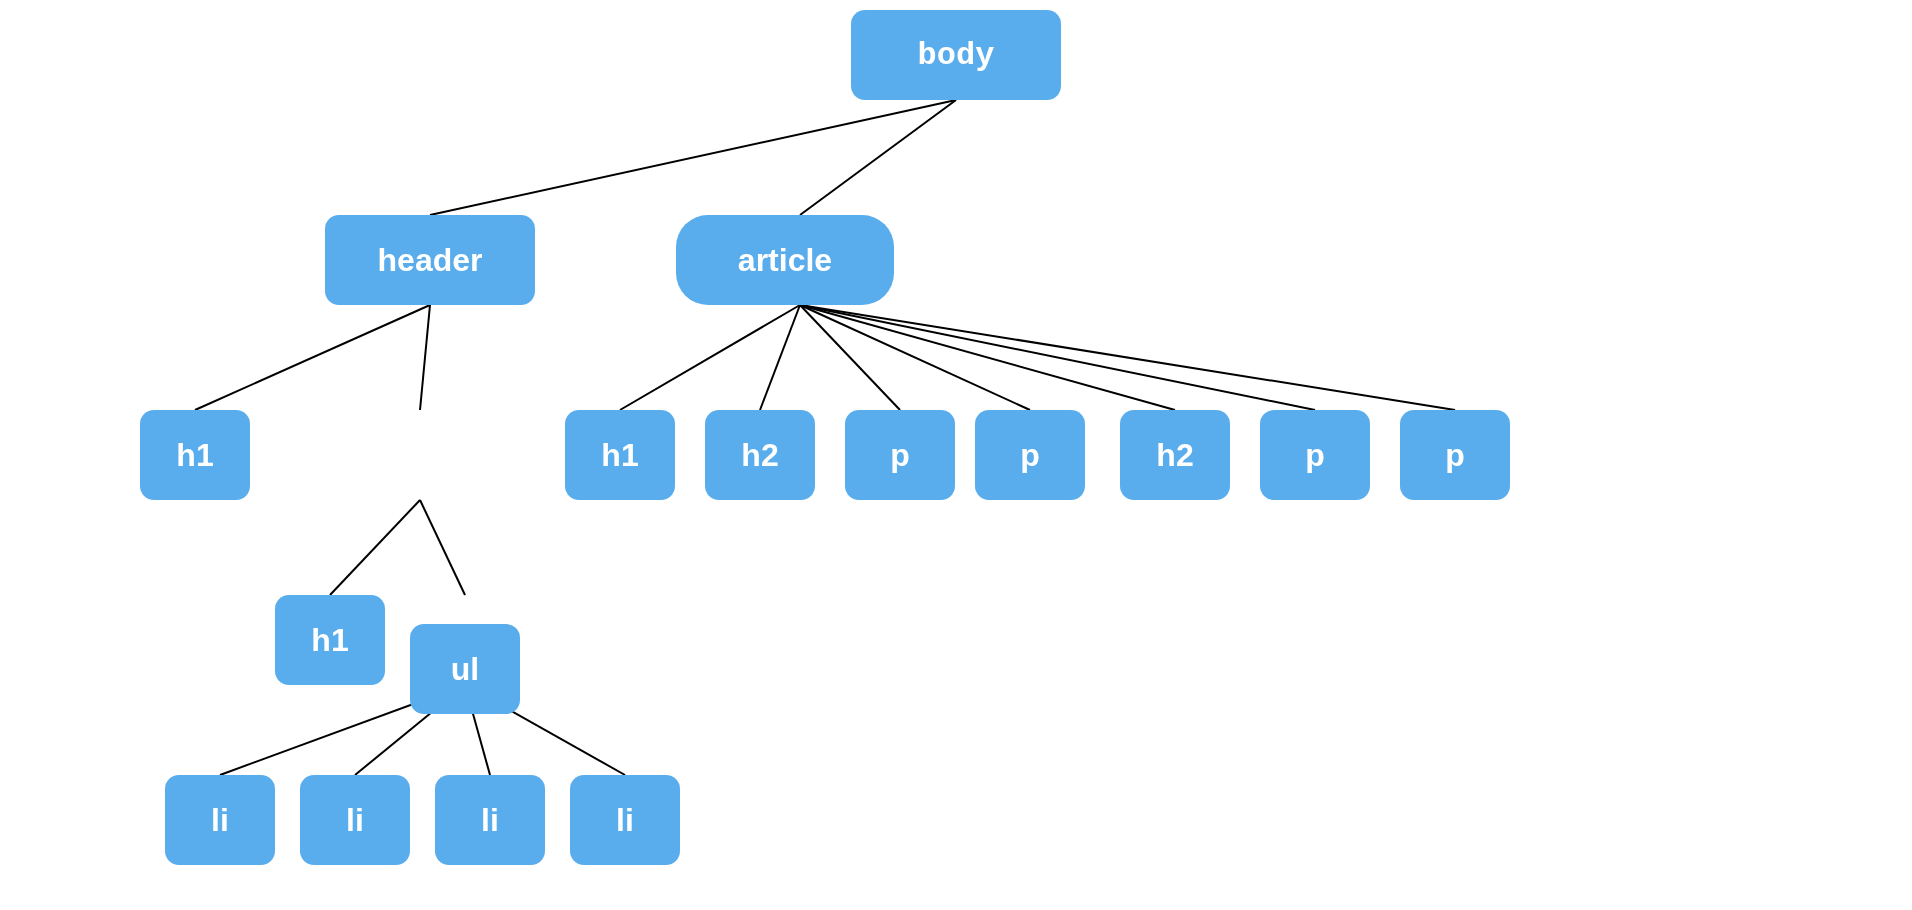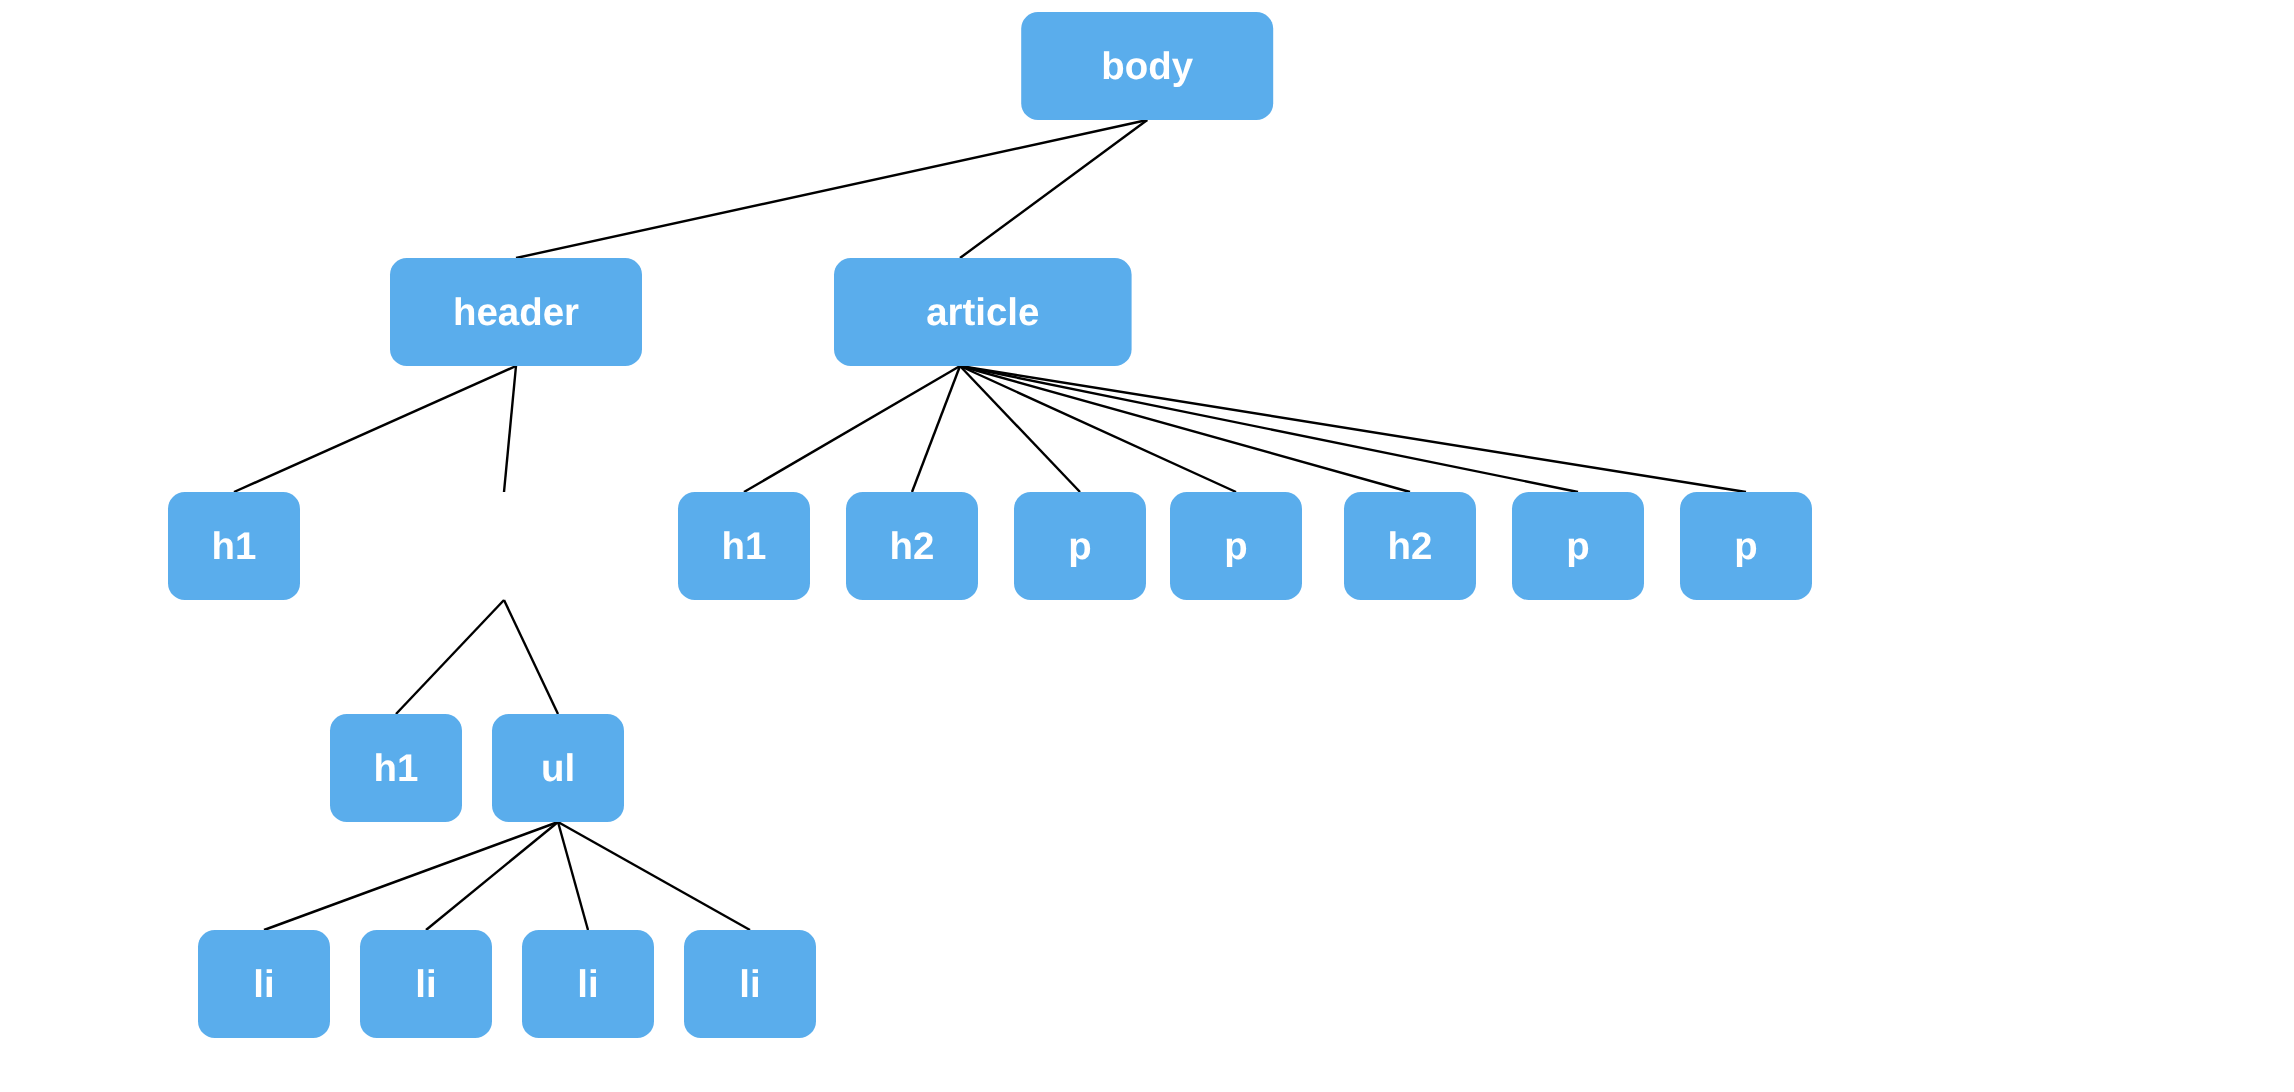--- a/index.html
+++ b/index.html
@@ -54,30 +54,30 @@
       <line x1="800" y1="305" x2="1315" y2="410" stroke="#000000" stroke-width="2"></line>
       <line x1="800" y1="305" x2="1455" y2="410" stroke="#000000" stroke-width="2"></line>
       <line x1="420" y1="500" x2="330" y2="595" stroke="#000000" stroke-width="2"></line>
       <line x1="420" y1="500" x2="465" y2="595" stroke="#000000" stroke-width="2"></line>
       <line x1="465" y1="685" x2="220" y2="775" stroke="#000000" stroke-width="2"></line>
       <line x1="465" y1="685" x2="355" y2="775" stroke="#000000" stroke-width="2"></line>
       <line x1="465" y1="685" x2="490" y2="775" stroke="#000000" stroke-width="2"></line>
       <line x1="465" y1="685" x2="625" y2="775" stroke="#000000" stroke-width="2"></line>
     </svg>
 
-<div class="node" style="width: 210px; height: 90px; left: 851px; top: 10px;">body</div>
+<div class="node" style="width: 210px; height: 90px; left: 851px; top: 10px; font-family: Liberation Mono, monospace;">body</div>
     <div class="node" style="width: 210px; height: 90px; left: 325px; top: 215px; text-align: right;">header</div>
-    <div class="node" style="width: 248px; height: 90px; left: 695px; top: 215px;">article</div>
+    <div class="node" style="width: 218px; height: 90px; left: 676px; top: 215px; border-radius: 32px;">article</div>
     <div class="node" style="width: 110px; height: 90px; left: 140px; top: 410px;">h1</div>
     <div class="node" style="width: 110px; height: 90px; left: 565px; top: 410px;">h1</div>
     <div class="node" style="width: 110px; height: 90px; left: 705px; top: 410px;">h2</div>
     <div class="node" style="width: 110px; height: 90px; left: 845px; top: 410px;">p</div>
     <div class="node" style="width: 110px; height: 90px; left: 975px; top: 410px;">p</div>
     <div class="node" style="width: 110px; height: 90px; left: 1120px; top: 410px;">h2</div>
     <div class="node" style="width: 110px; height: 90px; left: 1260px; top: 410px;">p</div>
     <div class="node" style="width: 110px; height: 90px; left: 1400px; top: 410px;">p</div>
     <div class="node" style="width: 110px; height: 90px; left: 275px; top: 595px;">h1</div>
-    <div class="node" style="width: 110px; height: 90px; left: 410px; top: 595px;">ul</div>
+    <div class="node" style="width: 110px; height: 90px; left: 410px; top: 624px;">ul</div>
     <div class="node" style="width: 110px; height: 90px; left: 165px; top: 775px;">li</div>
     <div class="node" style="width: 110px; height: 90px; left: 300px; top: 775px;">li</div>
     <div class="node" style="width: 110px; height: 90px; left: 435px; top: 775px;">li</div>
     <div class="node" style="width: 110px; height: 90px; left: 570px; top: 775px;">li</div>
   </div>
 
 </body></html>

